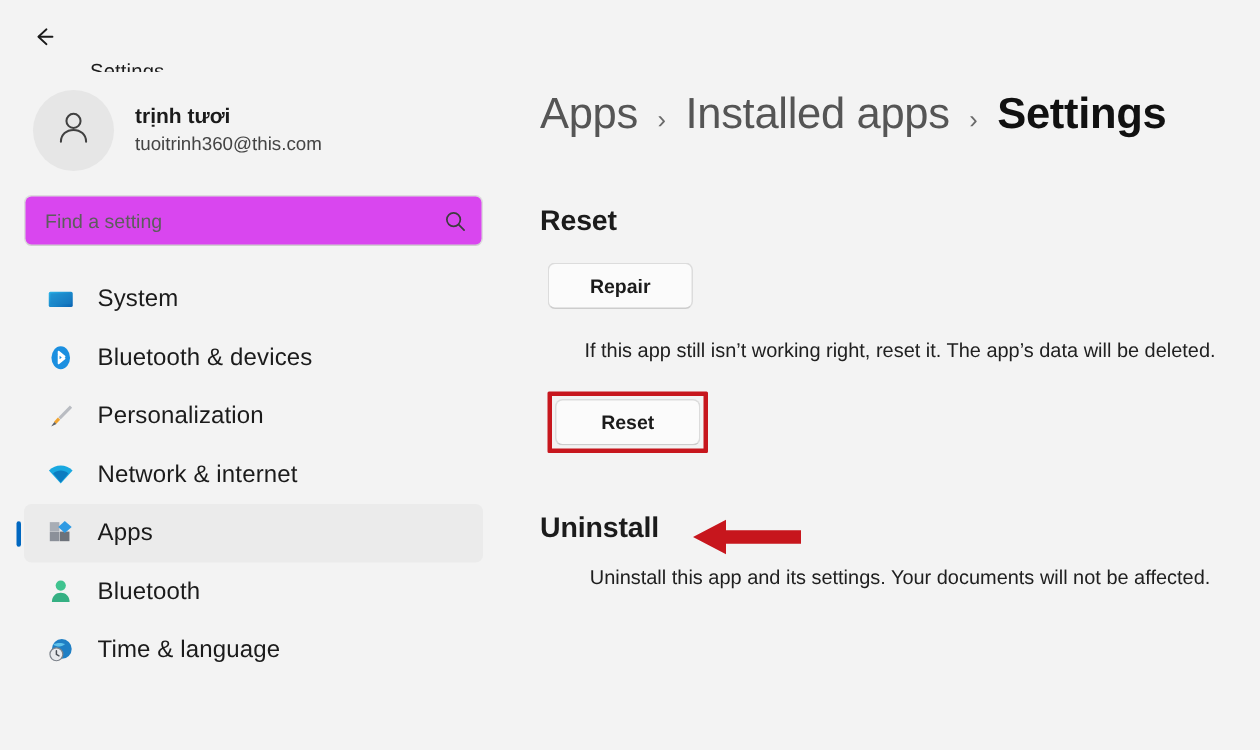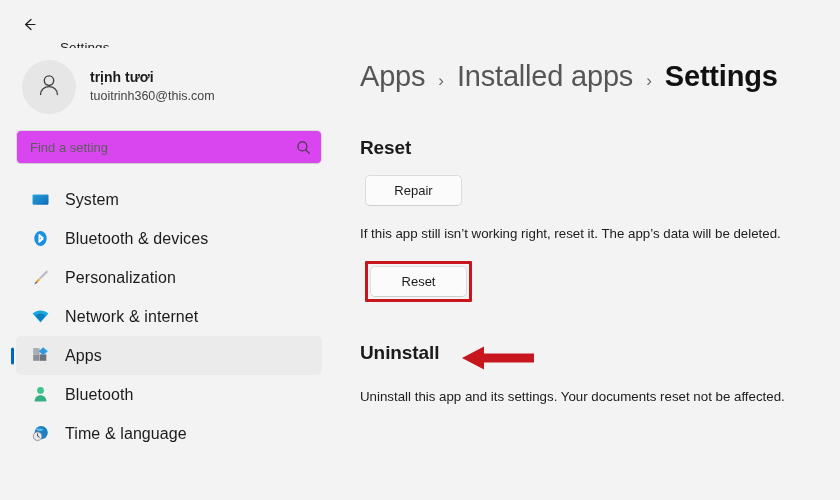--- a/index.html
+++ b/index.html
@@ -175,52 +175,53 @@
     color: #1b1b1b;
     letter-spacing: -.1px;
     margin-bottom: 13px;
   }
   .section-desc {
     font-size: 13.3px;
     color: #202020;
     line-height: 1.52;
     max-width: 478px;
   }
-  .section-desc.wide { max-width: 490px; }
+  .section-desc.wide { max-width: 490px; text-align: center; }
 
   .winbtn {
     display: inline-flex;
     align-items: center;
     justify-content: center;
     height: 31px;
     min-width: 97px;
     padding: 0 16px;
     background: #fbfbfb;
     border: 1px solid #dcdcdc;
     border-bottom-color: #cdcdcd;
     border-radius: 5px;
     font-family: "Liberation Sans", sans-serif;
     font-size: 13px;
     color: #1b1b1b;
     cursor: pointer;
+    font-weight: bold;
   }
 
   .btn-row { margin: 16px 0 18px 5px; }
   .btn-row-reset { margin: 17px 0 0 5px; position: relative; }
 
   
   .highlight-wrap {
     display: inline-block;
     border: 3px solid #c7161d;
     padding: 2px;
     border-radius: 1px;
   }
 
   .uninstall-block { margin-top: 40px; }
-  .uninstall-block .section-title { margin-bottom: 23px; }
+  .uninstall-block .section-title { margin-bottom: 11px; }
 
   
   .arrow-annotation {
     position: absolute;
     left: 462px;
     top: 345px;
     width: 72px;
     height: 26px;
     pointer-events: none;
   }
@@ -379,21 +380,21 @@
 
         <div class="btn-row-reset">
           <span class="highlight-wrap">
             <button class="winbtn">Reset</button>
           </span>
         </div>
       </div>
 
       <div class="uninstall-block">
         <div class="section-title">Uninstall</div>
-        <div class="section-desc wide">Uninstall this app and its settings. Your documents reset not be affected.</div>
+        <div class="section-desc wide">Uninstall this app and its settings. Your documents will not be affected.</div>
       </div>
 
     </div>
   </div>
 
   <div class="arrow-annotation">
     <svg width="72" height="26" viewBox="0 0 72 26">
       <path d="M0 13 L22 1.5 L22 8.5 L72 8.5 L72 17.5 L22 17.5 L22 24.5 Z" fill="#c7161d"></path>
     </svg>
   </div>

